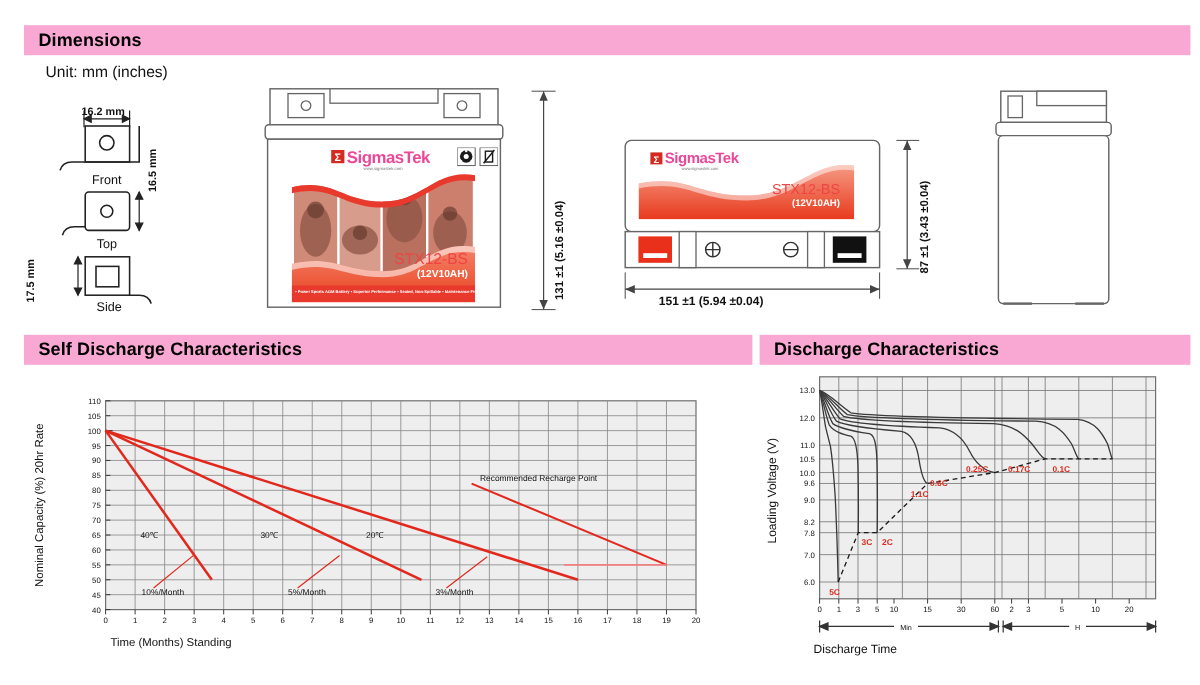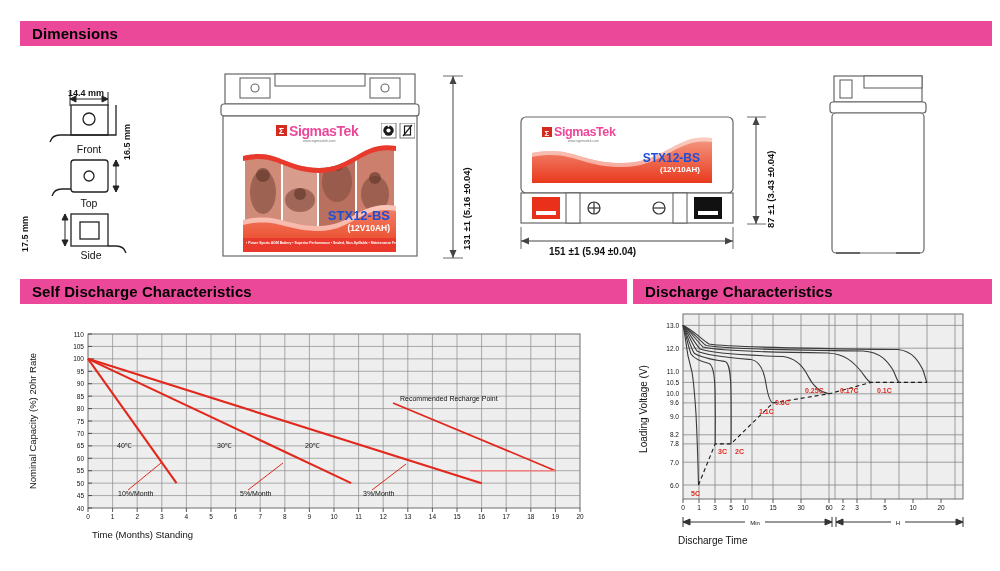--- a/index.html
+++ b/index.html
@@ -2,21 +2,21 @@
 <html><head>
 <meta charset="utf-8">
 <style>
   html,body{margin:0;padding:0;}
   body{
     width:1000px;height:571px;background:#ffffff;
     font-family:"Liberation Sans", sans-serif;
     color:#111;overflow:hidden;position:relative;
   }
   .section-header{
-    background:#ec4899;color:#000;font-weight:bold;
+    background:#f9a8d4;color:#000;font-weight:bold;
     font-size:15px;letter-spacing:.1px;
     display:flex;align-items:center;padding-left:12px;
     position:absolute;height:25px;
   }
   #hdr-dimensions{left:20px;top:21px;width:960px;}
   #hdr-self{left:20px;top:279px;width:595px;}
   #hdr-disch{left:633px;top:279px;width:347px;}
 
   
   #terminal-block{position:absolute;left:38px;top:52px;width:180px;}
@@ -32,21 +32,21 @@
   }
   .hlabel{font-size:10px;font-weight:bold;white-space:nowrap;}
 
   
   .lbl-wrap{position:absolute;overflow:hidden;background:#fff;}
   .lbl-brand{
     position:absolute;font-weight:bold;color:#ec4899;
     letter-spacing:-.4px;
   }
   .lbl-site{position:absolute;color:#777;}
-  .lbl-model{position:absolute;color:#1d4ed8;font-weight:bold;text-align:right;}
+  .lbl-model{position:absolute;color:#ef4444;font-weight:normal;text-align:right;}
   .lbl-cap{position:absolute;color:#fff;font-weight:bold;text-align:center;}
   .lbl-feat{position:absolute;color:#fff;font-weight:bold;white-space:nowrap;}
 
   
   .chart-wrap{position:absolute;}
   svg{display:block;}
   text{font-family:"Liberation Sans",sans-serif;}
 </style>
 </head>
 <body>
@@ -55,20 +55,21 @@
   <span>Dimensions</span>
 </div>
 <div class="section-header" id="hdr-self">
   <span>Self Discharge Characteristics</span>
 </div>
 <div class="section-header" id="hdr-disch">
   <span>Discharge Characteristics</span>
 </div>
 
 <div id="terminal-block">
+  <div class="t-unit">Unit: mm (inches)</div>
 </div>
 
 <svg class="draw" style="left:38px;top:86px;" width="180" height="180">
 
   <g stroke="#222" stroke-width="1" fill="none">
     <line x1="32" y1="13" x2="70" y2="13"></line>
     <path d="M32,13 l6,-3 l0,6 z" fill="#222"></path>
     <path d="M70,13 l-6,-3 l0,6 z" fill="#222"></path>
     <line x1="32" y1="6" x2="32" y2="20"></line>
     <line x1="70" y1="6" x2="70" y2="20"></line>
@@ -93,21 +94,21 @@
   <rect x="42" y="136" width="19" height="17" fill="#fff" stroke="#222" stroke-width="1.3"></rect>
   <path d="M70,160 l8,0 q8,0 10,7" stroke="#222" stroke-width="1.3" fill="none"></path>
   <text x="53" y="173" font-size="10.5" text-anchor="middle" fill="#111">Side</text>
   <g stroke="#222" stroke-width="1" fill="none">
     <line x1="27" y1="128" x2="27" y2="160"></line>
     <path d="M27,128 l-3,6 l6,0 z" fill="#222"></path>
     <path d="M27,160 l-3,-6 l6,0 z" fill="#222"></path>
   </g>
 </svg>
 
-<div class="dimtext" style="position:absolute;left:68px;top:88px;">14.4 mm</div>
+<div class="dimtext" style="position:absolute;left:68px;top:88px;">16.2 mm</div>
 <div class="dimtext" style="position:absolute;left:122px;top:160px;transform:rotate(-90deg);transform-origin:0 0;">16.5 mm</div>
 <div class="dimtext" style="position:absolute;left:20px;top:252px;transform:rotate(-90deg);transform-origin:0 0;">17.5 mm</div>
 
 <svg class="draw" style="left:220px;top:70px;" width="210" height="195">
 
   <rect x="5" y="4" width="190" height="30" fill="#fff" stroke="#666" stroke-width="1.2"></rect>
   <rect x="20" y="8" width="30" height="20" fill="#fff" stroke="#666" stroke-width="1.1"></rect>
   <circle cx="35" cy="18" r="4" fill="#fff" stroke="#666" stroke-width="1.1"></circle>
   <rect x="150" y="8" width="30" height="20" fill="#fff" stroke="#666" stroke-width="1.1"></rect>
   <circle cx="165" cy="18" r="4" fill="#fff" stroke="#666" stroke-width="1.1"></circle>

